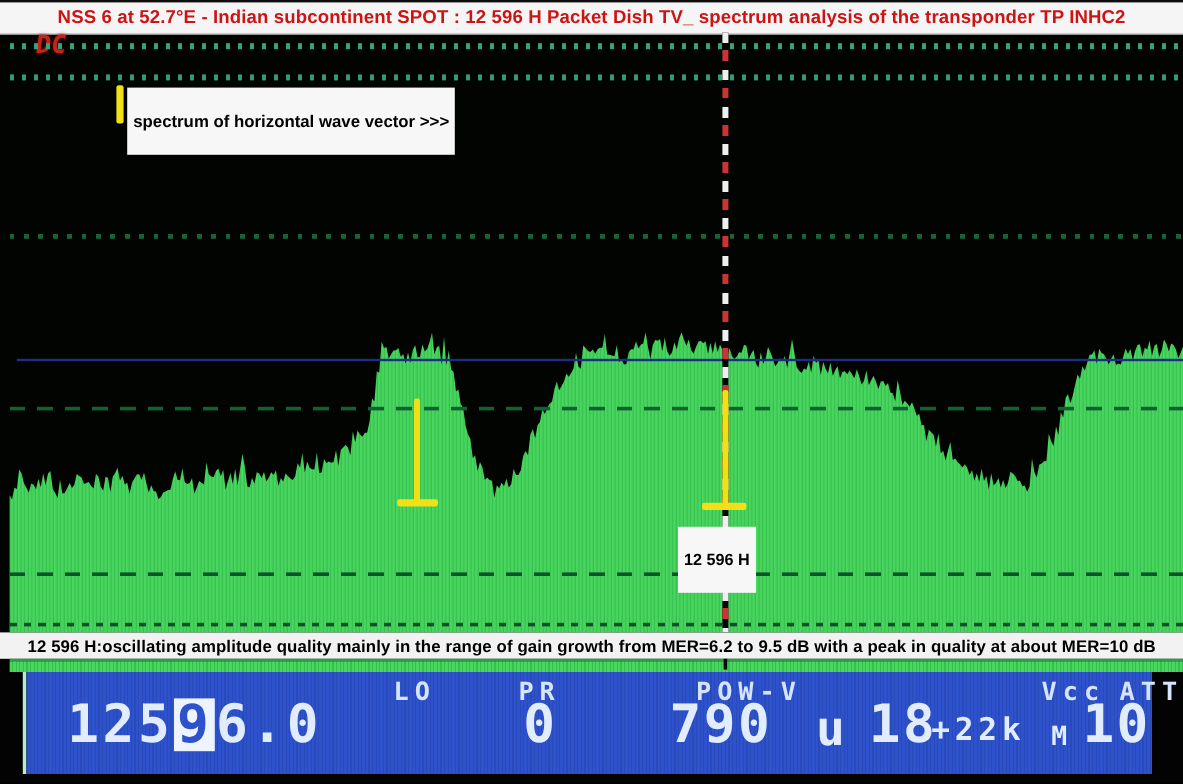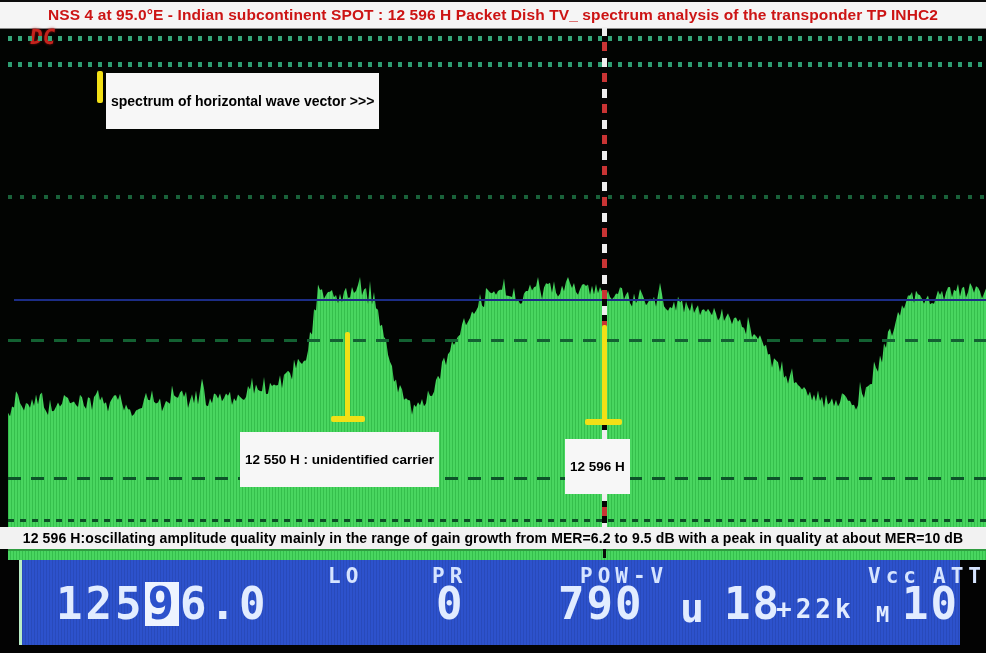--- a/index.html
+++ b/index.html
@@ -78,21 +78,21 @@
   .blk-left{left:0;top:558px;width:19px;height:95px;}
   .blk-right{left:960px;top:558px;width:26px;height:95px;}
   .blk-bottom{left:0;top:645px;width:986px;height:8px;z-index:4;}
 </style>
 </head>
 <body>
 
 <div id="stage">
 
   <div class="title-bar">
-    <span>NSS 4 at 95.0°E - Indian subcontinent SPOT : 12 596 H Packet Dish TV_ spectrum analysis of the transponder TP INHC2</span>
+    <span>NSS 6 at 52.7°E - Indian subcontinent SPOT : 12 596 H Packet Dish TV_ spectrum analysis of the transponder TP INHC2</span>
   </div>
 
   <svg id="spectrum-svg" viewBox="0 0 986 527" preserveAspectRatio="none">
     <defs>
       <pattern id="gstripe" width="3" height="4" patternUnits="userSpaceOnUse">
         <rect width="3" height="4" fill="#35bf4c"></rect>
         <rect width="2" height="4" fill="#49d660"></rect>
       </pattern>
     </defs>
     <path id="trace-path" fill="url(#gstripe)" d="M8,527L8,412.8L10,416.2L12,406.4L14,407.6L16,391.2L18,394.5L20,403.0L22,406.4L24,410.4L26,402.9L28,404.0L30,407.7L32,399.0L34,406.0L36,394.4L38,404.4L40,394.6L42,392.4L44,407.6L46,410.9L48,414.9L50,399.6L52,411.3L54,410.8L56,406.7L58,402.5L60,406.6L62,403.7L64,394.9L66,396.7L68,397.9L70,403.3L72,402.5L74,401.6L76,405.0L78,407.1L80,394.7L82,397.3L84,405.8L86,408.8L88,397.2L90,398.2L92,409.9L94,397.0L96,394.2L98,389.7L100,400.4L102,396.4L104,403.8L106,402.2L108,411.5L110,402.3L112,398.7L114,395.4L116,395.2L118,400.0L120,393.7L122,403.0L124,410.5L126,404.4L128,409.2L130,409.5L132,415.9L134,414.3L136,410.4L138,409.5L140,408.4L142,408.1L144,399.4L146,392.8L148,399.8L150,400.3L152,390.3L154,401.8L156,403.4L158,402.5L160,398.6L162,411.2L164,406.2L166,400.9L168,402.3L170,403.8L172,385.5L174,395.2L176,397.0L178,397.8L180,392.5L182,390.4L184,396.9L186,391.4L188,408.0L190,400.8L192,394.2L194,403.3L196,390.6L198,404.4L200,391.2L202,378.4L204,388.3L206,405.3L208,406.3L210,398.2L212,403.2L214,393.6L216,394.5L218,398.4L220,393.4L222,401.2L224,398.0L226,393.5L228,395.8L230,391.8L232,405.1L234,398.3L236,401.3L238,394.6L240,396.8L242,398.7L244,400.0L246,396.9L248,386.1L250,389.6L252,377.4L254,393.7L256,384.6L258,389.7L260,391.0L262,391.3L264,376.9L266,394.1L268,393.8L270,382.8L272,385.9L274,384.6L276,385.6L278,384.9L280,375.2L282,388.2L284,374.7L286,372.9L288,370.7L290,373.1L292,379.4L294,359.4L296,368.6L298,358.8L300,362.1L302,364.0L304,360.8L306,360.4L308,350.8L310,332.1L312,334.6L314,309.3L316,310.6L318,284.6L320,290.0L322,289.2L324,298.8L326,295.1L328,292.1L330,291.8L332,289.9L334,297.2L336,295.0L338,303.2L340,293.7L342,302.3L344,291.7L346,287.8L348,297.8L350,297.6L352,287.1L354,293.0L356,290.9L358,285.0L360,277.0L362,295.2L364,289.4L366,288.1L368,304.0L370,280.9L372,304.4L374,292.0L376,308.2L378,309.8L380,326.1L382,324.8L384,336.9L386,339.7L388,354.7L390,361.8L392,365.9L394,381.7L396,379.5L398,392.6L400,384.9L402,389.3L404,399.8L406,398.2L408,399.9L410,400.6L412,414.7L414,404.4L416,406.9L418,402.3L420,405.3L422,399.0L424,406.2L426,403.6L428,390.6L430,395.8L432,395.9L434,391.8L436,380.1L438,375.8L440,379.3L442,362.0L444,357.4L446,365.3L448,354.2L450,351.5L452,341.0L454,345.0L456,340.2L458,336.4L460,334.7L462,324.4L464,318.0L466,325.3L468,321.7L470,318.0L472,311.4L474,313.9L476,310.8L478,306.9L480,293.9L482,305.5L484,307.2L486,288.0L488,289.9L490,292.6L492,293.3L494,291.2L496,294.7L498,291.1L500,289.8L502,289.8L504,278.3L506,295.5L508,295.7L510,296.2L512,296.9L514,287.8L516,301.6L518,299.6L520,303.8L522,303.3L524,293.4L526,291.1L528,291.0L530,284.4L532,290.5L534,287.3L536,286.2L538,277.0L540,289.1L542,299.1L544,287.6L546,283.3L548,284.0L550,282.8L552,292.8L554,281.2L556,292.7L558,296.4L560,293.7L562,285.4L564,291.3L566,281.7L568,277.0L570,283.1L572,288.1L574,283.0L576,291.9L578,294.7L580,289.2L582,284.8L584,284.0L586,286.0L588,284.4L590,294.8L592,285.7L594,294.6L596,284.1L598,293.3L600,287.1L602,291.5L604,299.8L606,297.5L608,290.2L610,296.9L612,299.2L614,297.0L616,293.5L618,294.0L620,287.2L622,288.2L624,299.4L626,294.6L628,291.7L630,302.9L632,306.4L634,293.6L636,303.1L638,298.7L640,289.1L642,293.6L644,298.7L646,305.2L648,302.6L650,298.6L652,301.2L654,296.7L656,306.7L658,294.7L660,282.7L662,294.0L664,306.3L666,309.0L668,310.8L670,307.0L672,308.2L674,301.5L676,310.7L678,296.5L680,302.4L682,300.1L684,312.4L686,301.4L688,307.2L690,311.0L692,302.0L694,313.1L696,308.6L698,305.3L700,315.2L702,310.0L704,309.3L706,311.9L708,308.7L710,311.9L712,315.3L714,307.7L716,313.6L718,320.4L720,317.4L722,308.6L724,320.9L726,316.9L728,313.2L730,318.2L732,324.2L734,317.9L736,317.4L738,321.7L740,319.2L742,327.1L744,327.8L746,334.3L748,316.7L750,326.0L752,337.3L754,334.0L756,336.0L758,339.0L760,335.3L762,340.5L764,346.4L766,344.8L768,354.4L770,354.1L772,367.8L774,358.2L776,360.2L778,362.3L780,372.1L782,361.0L784,377.7L786,375.6L788,383.7L790,375.4L792,368.3L794,383.3L796,382.0L798,384.9L800,386.8L802,389.6L804,386.9L806,389.7L808,395.9L810,391.6L812,400.6L814,394.4L816,401.5L818,390.4L820,400.9L822,396.7L824,408.0L826,394.4L828,404.4L830,402.6L832,398.3L834,406.2L836,399.7L838,406.6L840,402.5L842,393.2L844,394.6L846,396.7L848,400.8L850,400.7L852,405.2L854,404.8L856,409.7L858,405.2L860,381.8L862,393.6L864,398.0L866,387.2L868,386.2L870,384.3L872,384.1L874,361.4L876,367.7L878,371.7L880,355.5L882,362.4L884,343.3L886,347.9L888,331.7L890,328.4L892,336.1L894,329.6L896,320.5L898,312.0L900,315.8L902,305.3L904,308.8L906,302.3L908,295.6L910,295.5L912,291.9L914,303.1L916,290.7L918,294.2L920,295.2L922,299.0L924,303.7L926,298.7L928,295.5L930,304.2L932,302.9L934,303.8L936,297.4L938,290.5L940,295.0L942,290.7L944,300.3L946,292.2L948,287.2L950,287.1L952,297.3L954,289.7L956,291.3L958,284.0L960,296.6L962,288.1L964,286.7L966,297.4L968,292.3L970,283.0L972,286.4L974,292.7L976,286.2L978,287.5L980,291.5L982,298.6L984,293.5L986,288.5L986,527Z"></path>
@@ -109,21 +109,20 @@
   <div class="center-vline"></div>
   <div class="center-tick"></div>
 
   <div class="ybar ybar-legend"></div>
   <div class="ybar ym1-v"></div>
   <div class="ybar ym1-h"></div>
   <div class="ybar ym2-v"></div>
   <div class="ybar ym2-h"></div>
 
   <div class="ovl-label wave-label">spectrum of horizontal wave vector &gt;&gt;&gt;</div>
-  <div class="ovl-label lbl-12550">12 550 H : unidentified carrier</div>
   <div class="ovl-label lbl-12596">12 596 H</div>
 
   <div class="annot-bar">
     <span>12 596 H:oscillating amplitude quality mainly in the range of gain growth from MER=6.2 to 9.5 dB with a peak in quality at about MER=10 dB</span>
   </div>
 
   <div class="green-strip"></div>
 
   <div class="blk blk-left"></div>
   <div class="blk blk-right"></div>

